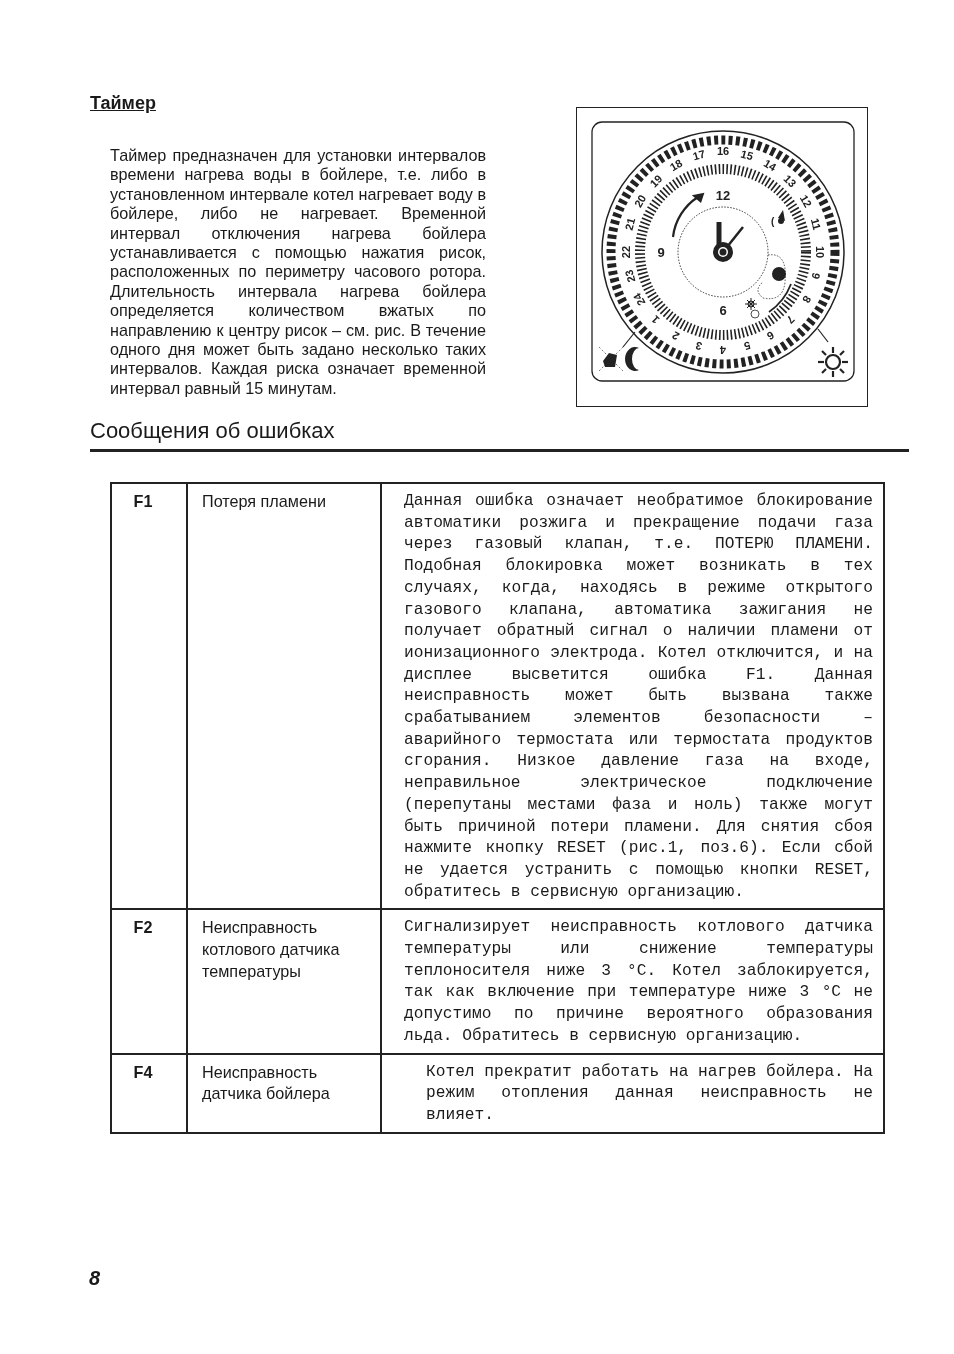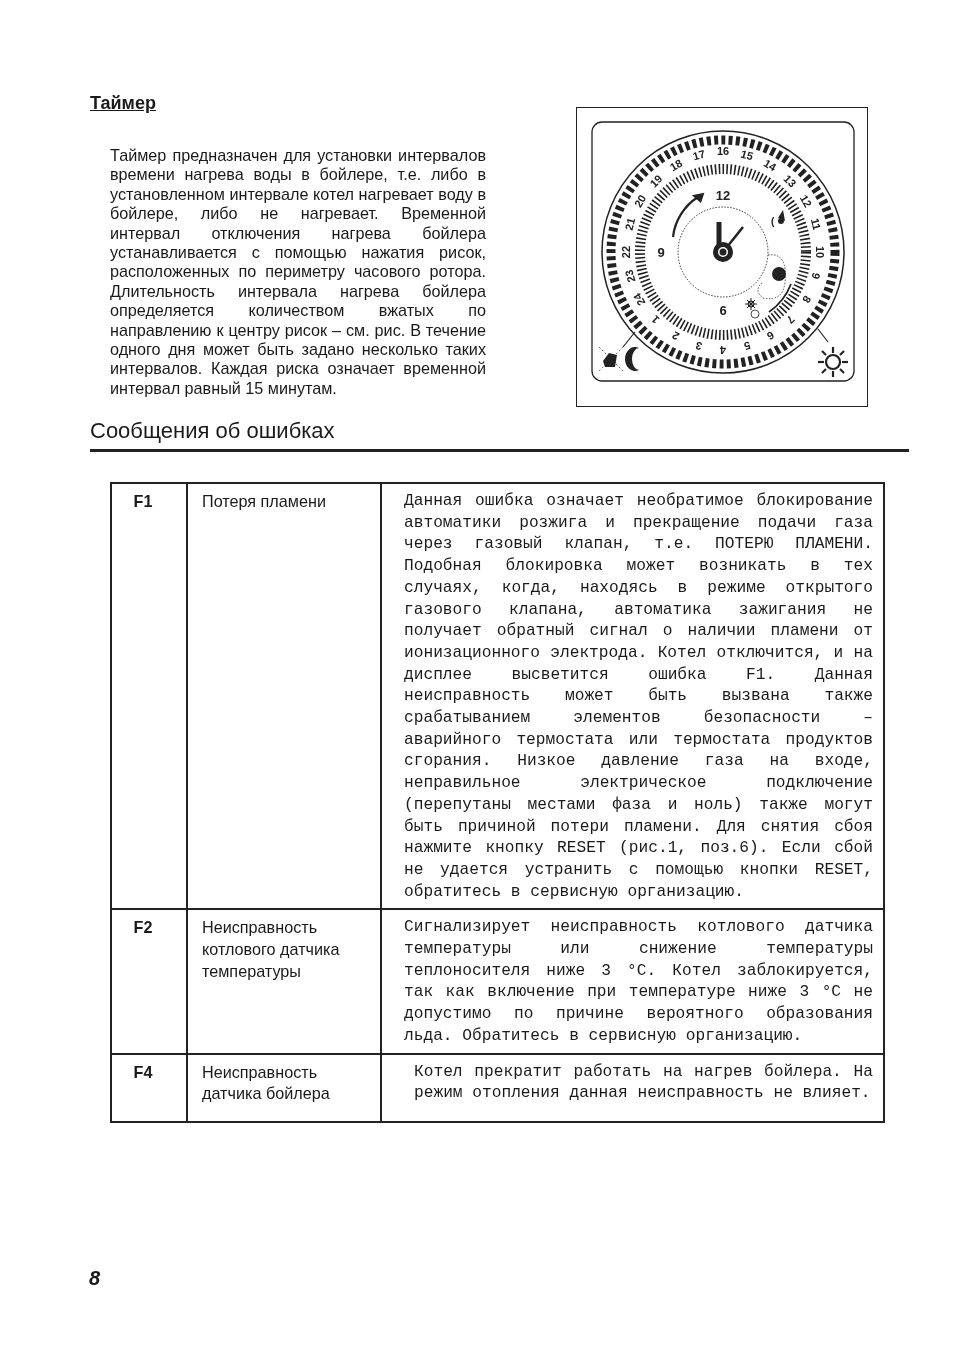--- a/index.html
+++ b/index.html
@@ -13,21 +13,21 @@
   .figure-box svg { position: absolute; left: 0; top: 0; }
   .section-title { position: absolute; left: 90px; top: 418px; font-size: 22px; font-weight: normal; }
   .section-rule { position: absolute; left: 90px; top: 449px; width: 819px; height: 3px; background: #222; }
   table.errors { position: absolute; left: 110px; top: 482px; width: 775px; border-collapse: collapse;
                  font-size: 16.2px; line-height: 21.7px; }
   table.errors td, table.errors th { border: 2px solid #222; vertical-align: top; }
   table.errors th { font-weight: normal; font-size: 16.4px; padding: 5px 0 3px 0; text-align: center; }
   table.errors td.code { width: 62px; text-align: center; font-weight: bold; padding: 7px 12px 4px 0; }
   table.errors td.meaning { width: 172px; padding: 7px 6px 16px 14px; }
   table.errors td.cause { padding: 7px 10px 5px 22px; text-align: justify; font-family: Liberation Mono, monospace; }
-  table.errors td.cause.narrow { padding-left: 32px; }
+  table.errors td.cause.narrow { padding-left: 44px; }
   .page-number { position: absolute; left: 89px; top: 1267px; font-size: 20px; font-weight: bold; font-style: italic; }
 </style>
 </head>
 <body>
 
 <div class="timer-title">Таймер</div>
 <div class="timer-text">Таймер предназначен для установки интервалов времени нагрева воды в бойлере, т.е. либо в установленном интервале котел нагревает воду в бойлере, либо не нагревает. Временной интервал отключения нагрева бойлера устанавливается с помощью нажатия рисок, расположенных по периметру часового ротора. Длительность интервала нагрева бойлера определяется количеством вжатых по направлению к центру рисок – см. рис. В течение одного дня может быть задано несколько таких интервалов. Каждая риска означает временной интервал равный 15 минутам.</div>
 
 <div class="figure-box">
   <svg width="292" height="300" viewBox="0 0 292 300">

